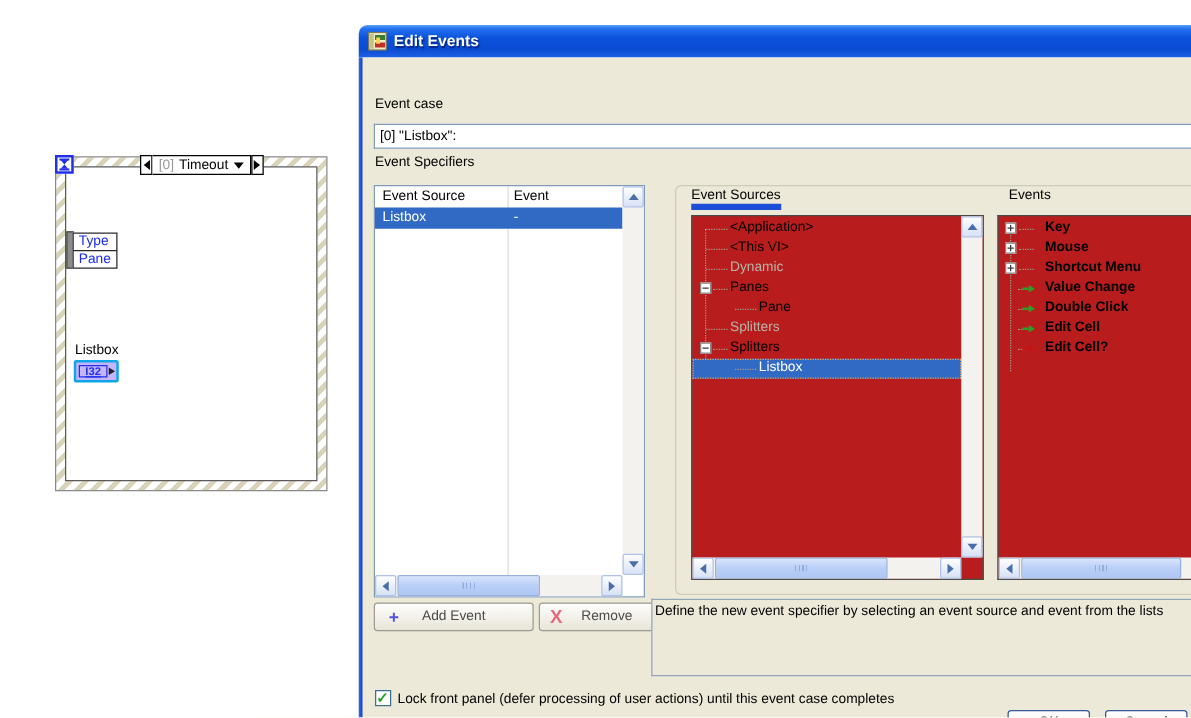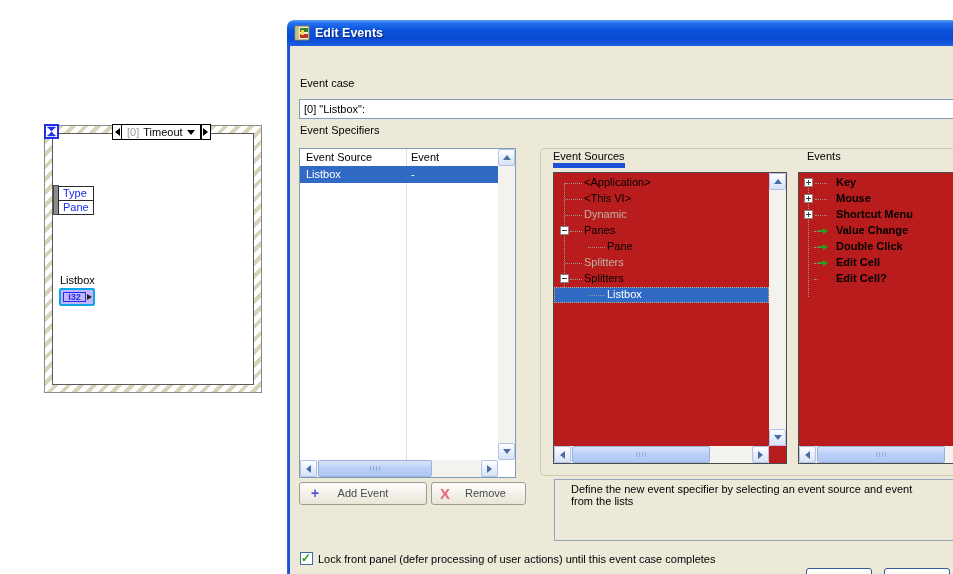--- a/index.html
+++ b/index.html
@@ -110,22 +110,22 @@
   .ev-green { color:#28a028; } .ev-red { color:#c41414; }
 
   
   .btn-flat { position:absolute; top:436px; height:23px; border:1px solid #9c9c94; border-radius:3px;
               background:linear-gradient(180deg,#fdfdfb,#f2f0e8 55%,#e8e5d8);
               font-size:11px; color:#4a4a4a; text-align:center; line-height:21px; cursor:default; }
   .btn-add { left:12px; width:128px; }
   .btn-remove { left:144px; width:95px; }
   .plus-ic { position:absolute; left:11px; top:0; color:#5252da; font-weight:bold; font-size:14px; line-height:21px; }
   .x-ic { position:absolute; left:8px; top:0; color:#e8687a; font-weight:bold; font-size:15px; line-height:21px; }
-  .desc-box { position:absolute; left:267px; top:433px; right:0; height:62px;
-              border:1px solid #94a6bc; border-right:none; background:#ece9d8; padding:3px 16px; }
+  .desc-box { position:absolute; left:234px; top:433px; right:0; height:62px;
+              border:1px solid #94a6bc; border-right:none; background:#ece9d8; padding:3px 2px; }
   .checkbox { position:absolute; left:13px; top:506px; width:13px; height:13px; background:#fff;
               border:1px solid #3d6e98; }
   .checkbox::after { content:"✓"; position:absolute; left:0px; top:-2px; color:#21a121;
                      font-weight:bold; font-size:12px; }
   .btn-xp { position:absolute; top:522px; width:66px; height:21px; border:1px solid #36589c; border-radius:3px;
             background:linear-gradient(180deg,#ffffff,#f3f2ec 55%,#e6e4d8); font-size:11px; color:#000;
             text-align:center; line-height:19px; cursor:default; }
   .btn-ok { left:519px; } .btn-cancel { left:597px; }
 </style>
 </head>

